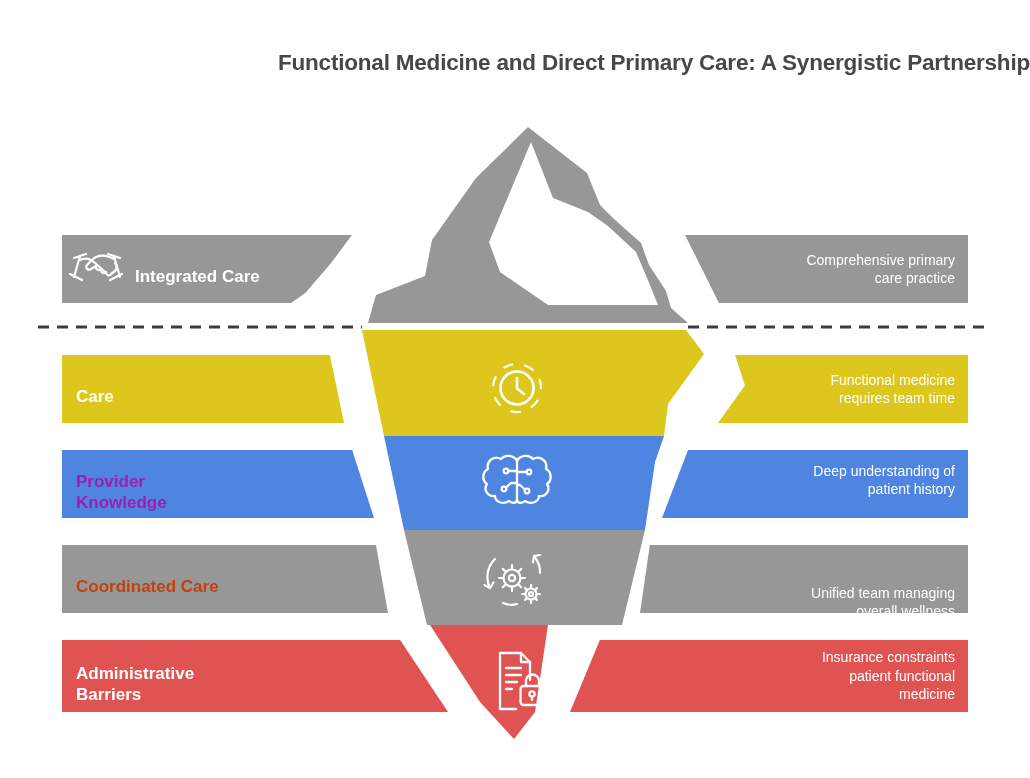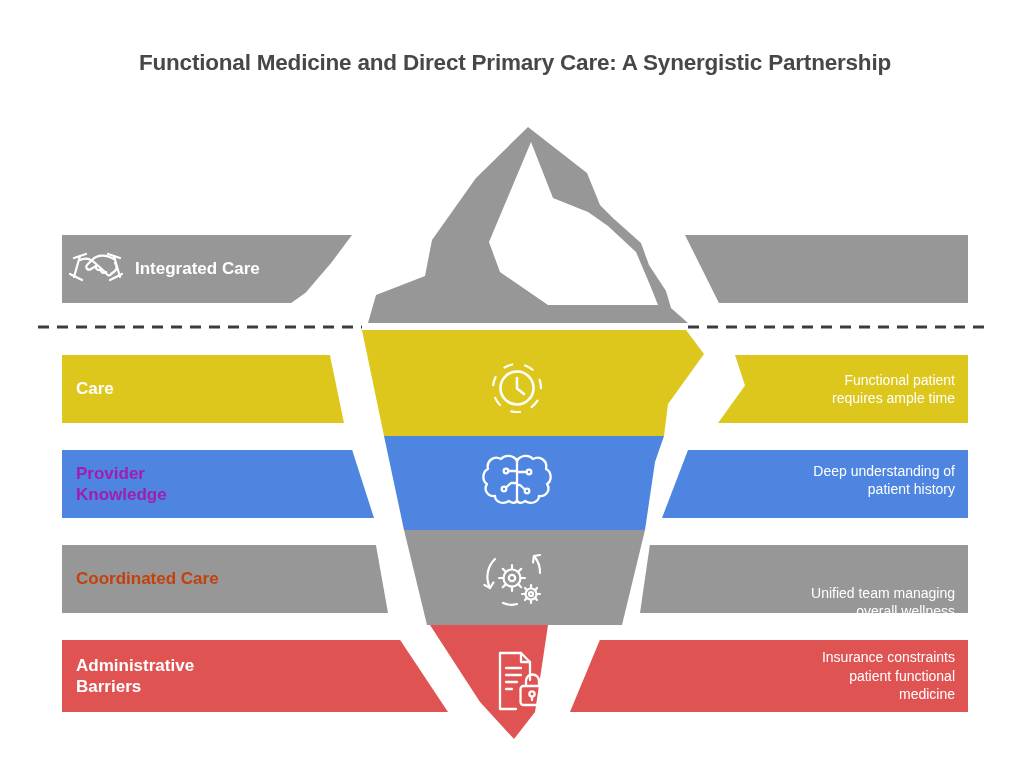--- a/index.html
+++ b/index.html
@@ -1,34 +1,34 @@
 <!DOCTYPE html>
 <html><head>
 <meta charset="utf-8">
 <style>
   html,body{margin:0;padding:0;background:#fff;}
   .canvas{position:relative;width:1030px;height:778px;background:#ffffff;overflow:hidden;
           font-family:"Liberation Sans",sans-serif;}
-  .title{position:absolute;top:50px;left:0;width:100%;text-align:center;
+  .title{position:absolute;top:50px;left:0;width:100%;text-align:right;
          font-size:22.5px;font-weight:700;letter-spacing:-0.2px;}
   .bar{position:absolute;}
   
   #lbar1{left:62px;top:235px;width:290px;height:68px;clip-path:polygon(0 0,100% 0,93% 40%,84% 85%,79% 100%,0 100%);}
   #lbar2{left:62px;top:355px;width:282px;height:68px;clip-path:polygon(0 0,95% 0,100% 100%,0 100%);}
   #lbar3{left:62px;top:450px;width:312px;height:68px;clip-path:polygon(0 0,93% 0,100% 100%,0 100%);}
   #lbar4{left:62px;top:545px;width:326px;height:68px;clip-path:polygon(0 0,96.3% 0,100% 100%,0 100%);}
   #lbar5{left:62px;top:640px;width:386px;height:72px;clip-path:polygon(0 0,87.6% 0,100% 100%,0 100%);}
   
   #rbar1{left:685px;top:235px;width:283px;height:68px;clip-path:polygon(0 0,100% 0,100% 100%,12% 100%);}
   #rbar2{left:718px;top:355px;width:250px;height:68px;clip-path:polygon(6.8% 0,100% 0,100% 100%,0 100%,10.8% 45%);}
   #rbar3{left:662px;top:450px;width:306px;height:68px;clip-path:polygon(8.5% 0,100% 0,100% 100%,0 100%);}
   #rbar4{left:640px;top:545px;width:328px;height:68px;clip-path:polygon(3% 0,100% 0,100% 100%,0 100%);}
   #rbar5{left:570px;top:640px;width:398px;height:72px;clip-path:polygon(7.5% 0,100% 0,100% 100%,0 100%);}
   
-  .label{position:absolute;display:flex;align-items:center;font-weight:700;font-size:17px;line-height:1.25;}
+  .label{position:absolute;display:flex;align-items:center;font-weight:700;font-size:17px;line-height:1.25;margin-top:8px;}
   #lab1{left:135px;top:235px;height:68px;width:210px;}
   #lab2{left:76px;top:355px;height:68px;width:220px;}
   #lab3{left:76px;top:450px;height:68px;width:135px;}
   #lab4{left:76px;top:545px;height:68px;width:220px;}
   #lab5{left:76px;top:640px;height:72px;width:150px;}
   .desc{position:absolute;display:flex;align-items:center;justify-content:flex-end;
         text-align:right;font-size:14px;line-height:1.32;}
   #des1{right:75px;top:235px;height:68px;width:175px;}
   #des2{right:75px;top:355px;height:68px;width:150px;}
   #des3{right:75px;top:450px;height:60px;width:165px;}
@@ -127,18 +127,19 @@
   </svg>
 
   <div class="title" style="color: rgb(71, 71, 71);">Functional Medicine and Direct Primary Care: A Synergistic Partnership</div>
 
   <div class="label" id="lab1" style="color: rgb(255, 255, 255);">Integrated Care</div>
   <div class="label" id="lab2" style="color: rgb(255, 255, 255);">Care</div>
   <div class="label" id="lab3" style="color: #a21caf;">Provider Knowledge</div>
   <div class="label" id="lab4" style="color: #c2410c;">Coordinated Care</div>
   <div class="label" id="lab5" style="color: rgb(255, 255, 255);">Administrative Barriers</div>
 
-  <div class="desc" id="des2" style="color: rgb(255, 255, 255);">Functional patient requires ample time</div>
+  <div class="desc" id="des1" style="color: rgb(255, 255, 255);">Comprehensive primary care practice</div>
+  <div class="desc" id="des2" style="color: rgb(255, 255, 255);">Functional medicine requires team time</div>
   <div class="desc" id="des3" style="color: rgb(255, 255, 255);">Deep understanding of patient history</div>
   <div class="desc" id="des4" style="color: rgb(255, 255, 255); margin-top: 23px;">Unified team managing overall wellness</div>
   <div class="desc" id="des5" style="color: rgb(255, 255, 255);">Insurance constraints patient functional medicine</div>
 
 </div>
 
 </body></html>

